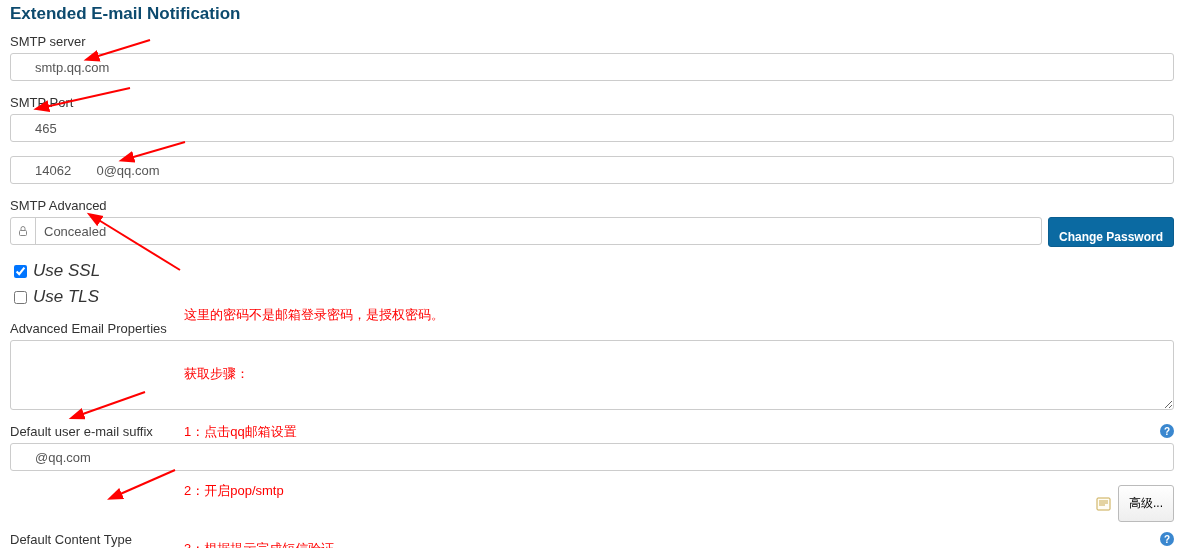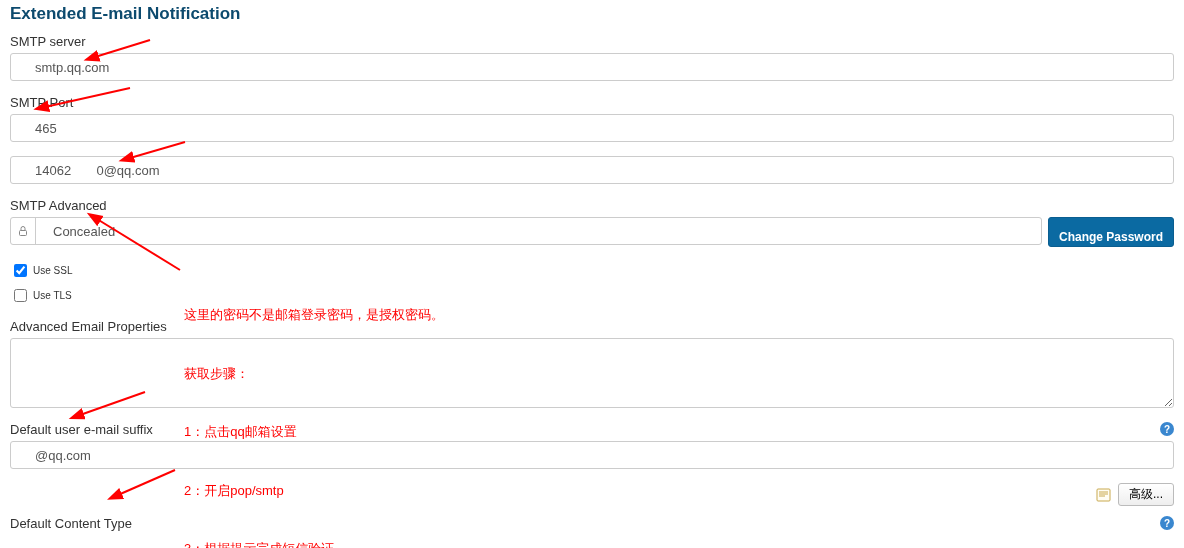--- a/index.html
+++ b/index.html
@@ -56,21 +56,20 @@
     gap: 6px;
   }
   .password-box {
     flex: 1;
     display: flex;
     align-items: center;
     border: 1px solid #ccc;
     border-radius: 3px;
     height: 28px;
     box-sizing: border-box;
-    gap: 9px;
   }
   .lock-addon {
     width: 24px;
     display: flex;
     align-items: center;
     justify-content: center;
     color: #888;
     border-right: 1px solid #ccc;
     height: 100%;
   }
@@ -93,21 +92,22 @@
   }
   .checkbox-row {
     display: flex;
     align-items: center;
     margin-bottom: 6px;
   }
   .checkbox-row input {
     margin-right: 6px;
   }
   .checkbox-row label {
-    font-size: 10px;
+    font-size: 17px;
+    font-style: italic;
   }
   .help-icon {
     position: absolute;
     right: 0;
     top: 0;
     width: 14px;
     height: 14px;
     border-radius: 50%;
     background: #3a87cf;
     color: #fff;
@@ -122,21 +122,21 @@
     display: flex;
     justify-content: flex-end;
     align-items: center;
     gap: 6px;
     margin-bottom: 10px;
   }
   .btn-adv {
     border: 1px solid #bbb;
     background: linear-gradient(#ffffff, #eeeeee);
     border-radius: 3px;
-    padding: 2px 10px;
+    padding: 9px 10px;
     font-size: 12px;
     cursor: pointer;
     text-align: center;
   }
   .script-icon {
     width: 16px;
     height: 16px;
   }
   
   .anno-svg {

